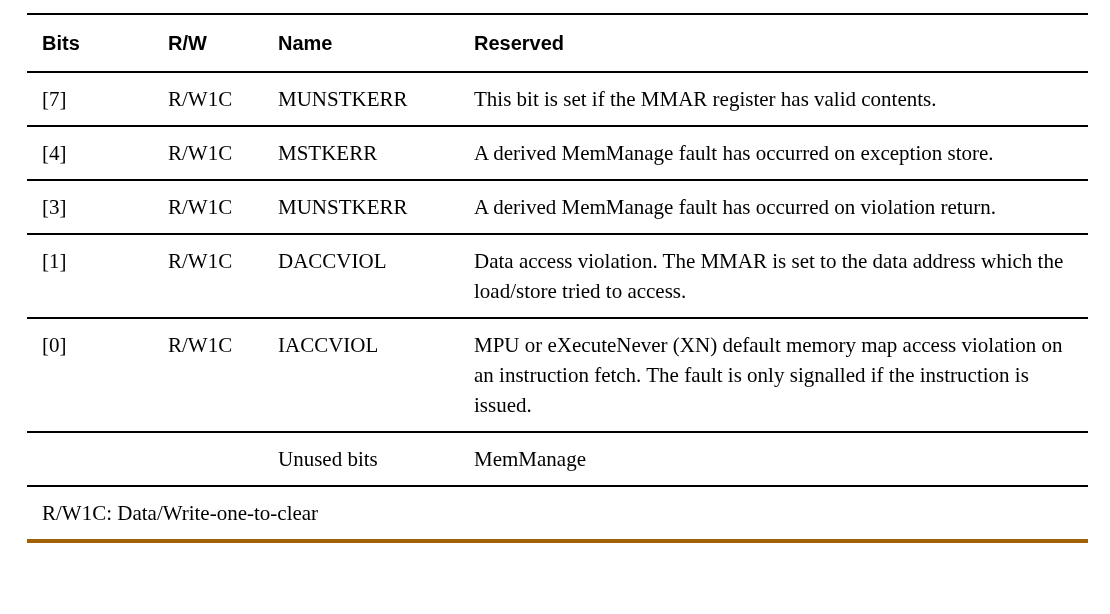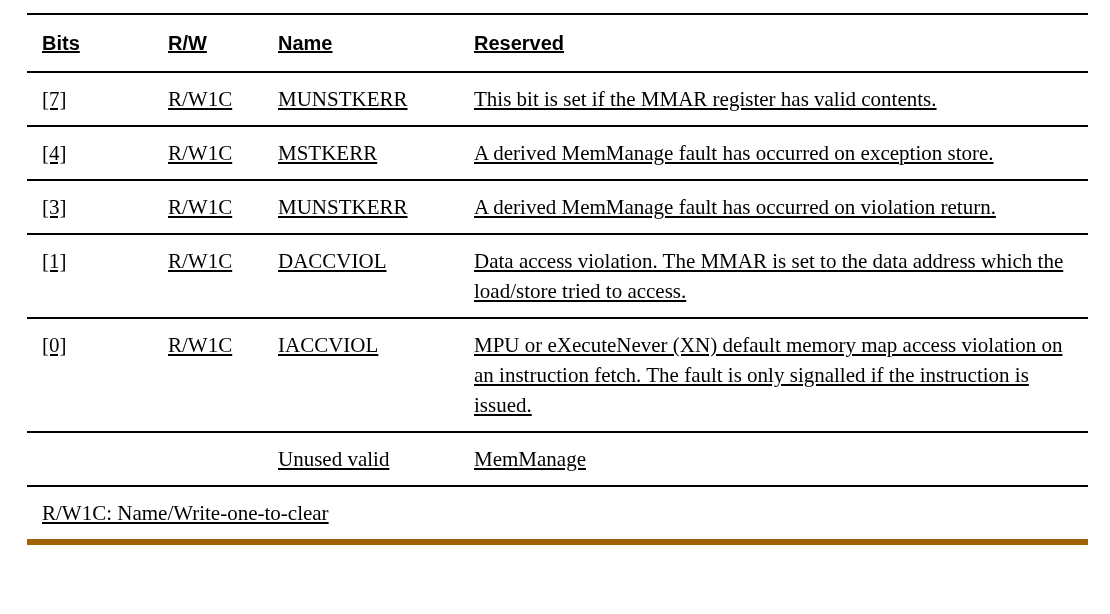--- a/index.html
+++ b/index.html
@@ -17,22 +17,21 @@
     background: #ffffff;
   }
   table.reg-table {
     position: absolute;
     left: 27px;
     top: 13px;
     width: 1061px;
     border-collapse: collapse;
     table-layout: fixed;
     border-top: 2px solid #000000;
-    border-bottom: 6px solid #a16207;
-    text-decoration: underline;
+    border-bottom: 4px solid #a16207;
   }
   table.reg-table col.c-bits { width: 141px; }
   table.reg-table col.c-rw   { width: 110px; }
   table.reg-table col.c-name { width: 196px; }
   table.reg-table col.c-func { width: auto; }
 
   table.reg-table th, table.reg-table td {
     vertical-align: top;
     text-align: left;
     color: #000000;
@@ -109,21 +108,21 @@
       </tr>
       <tr>
         <td>[0]</td>
         <td>R/W1C</td>
         <td>IACCVIOL</td>
         <td class="func-cell">MPU or eXecuteNever (XN) default memory map access violation on an instruction fetch. The fault is only signalled if the instruction is issued.</td>
       </tr>
       <tr>
         <td></td>
         <td></td>
-        <td>Unused valid</td>
+        <td>Unused bits</td>
         <td class="func-cell">MemManage</td>
       </tr>
       <tr>
-        <td class="footnote-cell" colspan="4">R/W1C: Name/Write-one-to-clear</td>
+        <td class="footnote-cell" colspan="4">R/W1C: Data/Write-one-to-clear</td>
       </tr>
     </tbody>
   </table>
 </div>
 
 </body></html>

